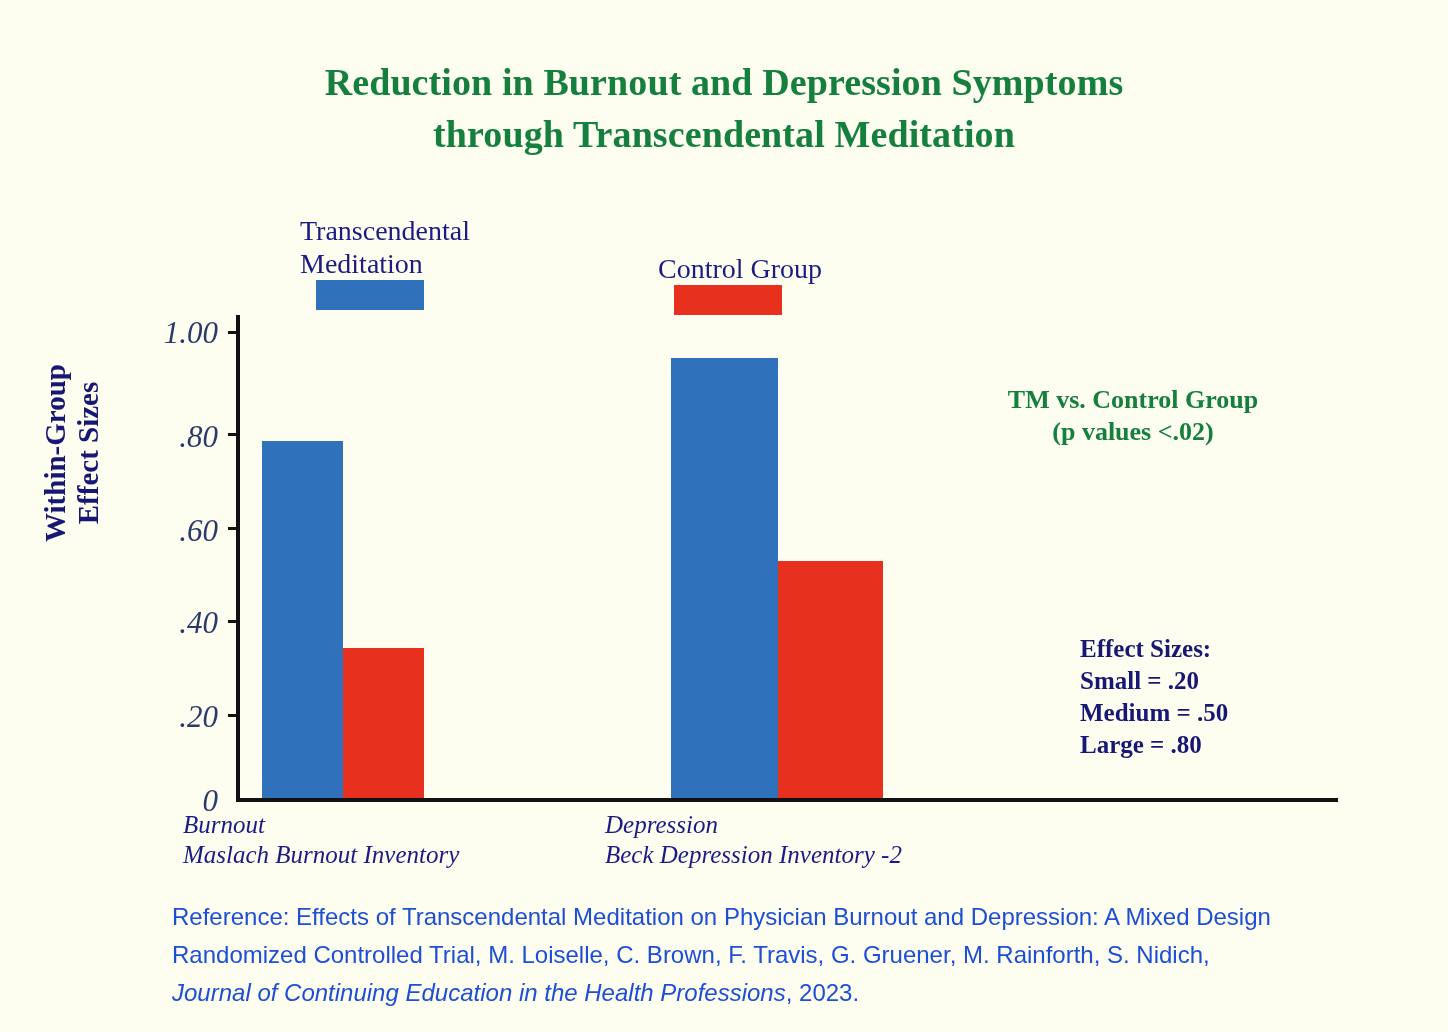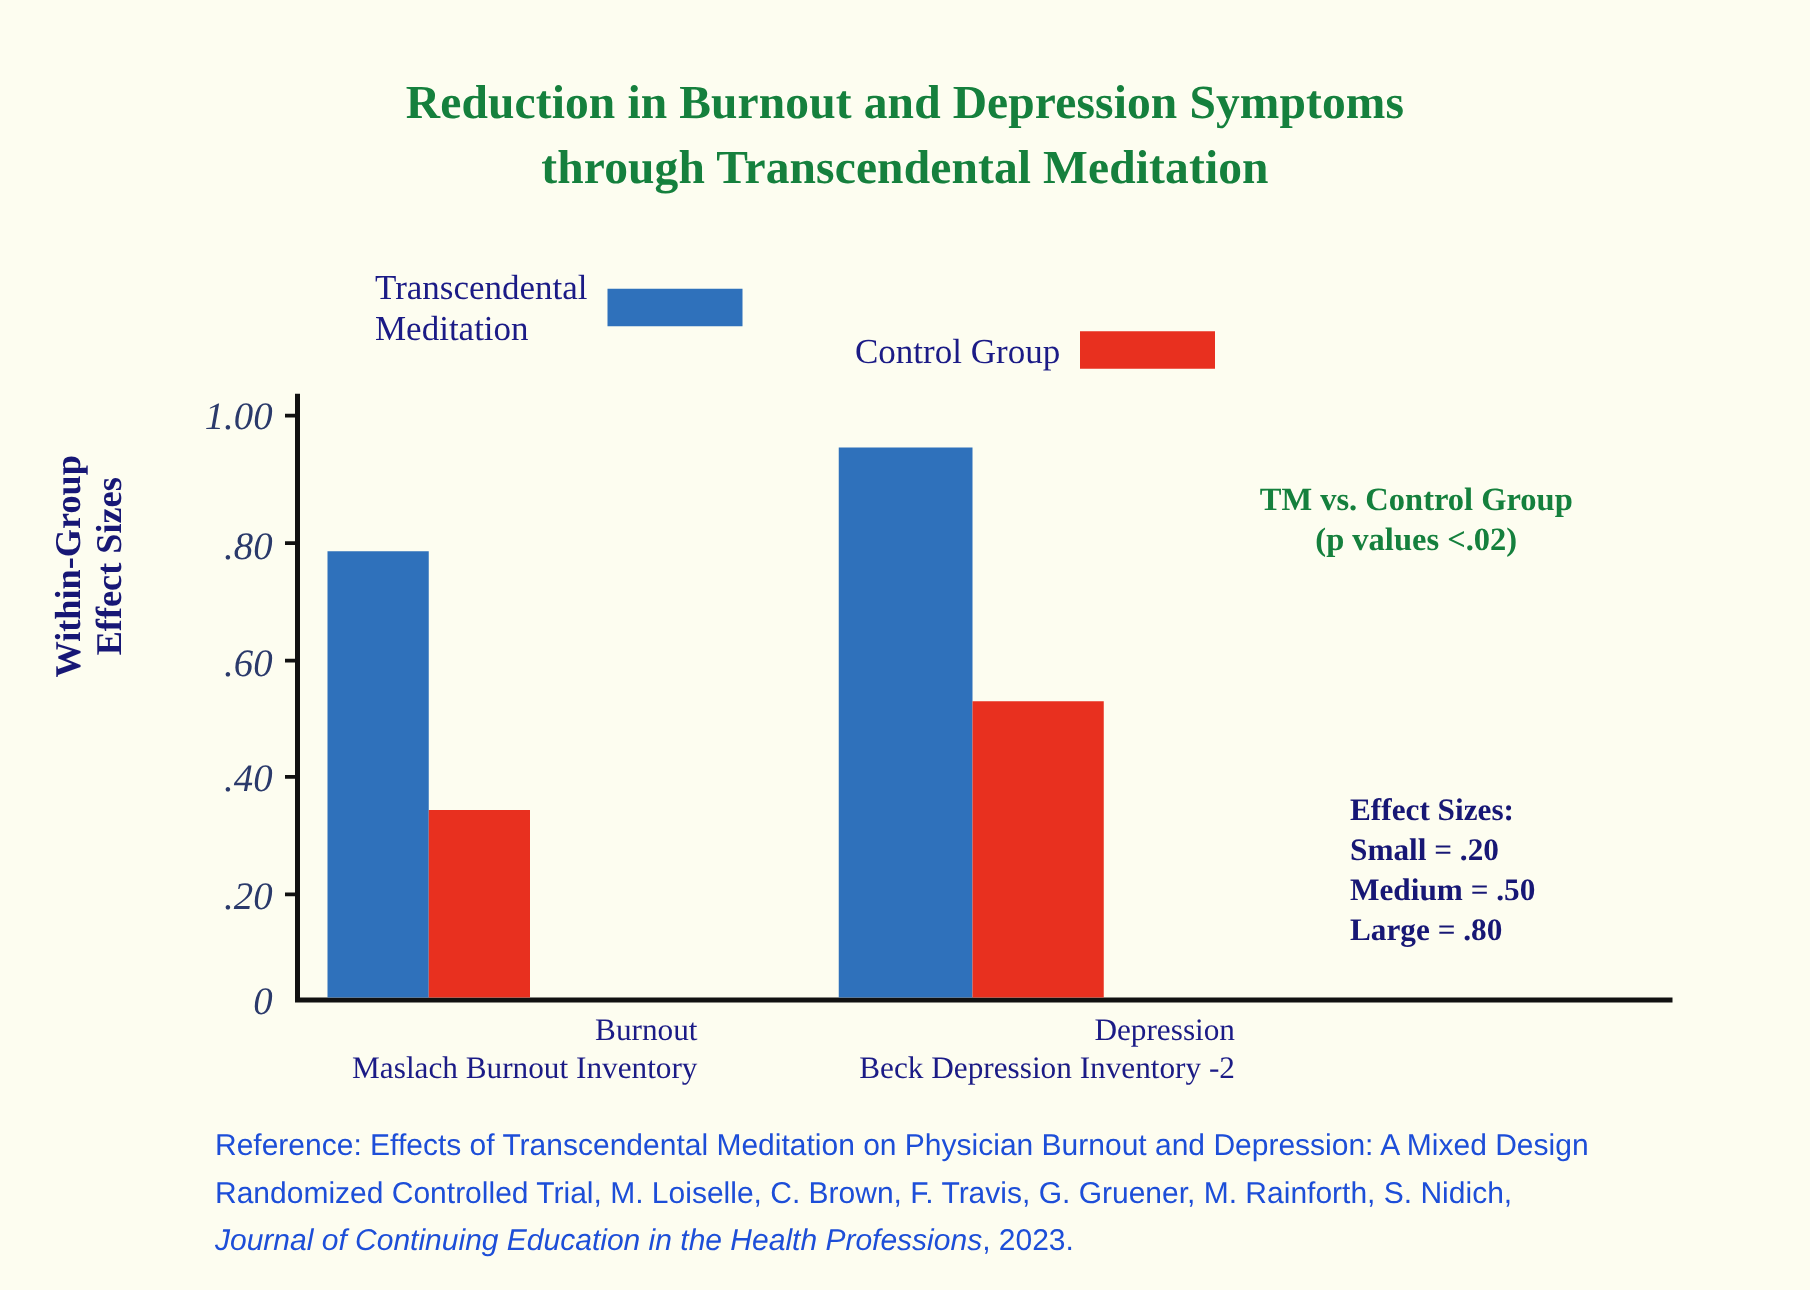--- a/index.html
+++ b/index.html
@@ -35,38 +35,39 @@
   #legend {
     position: absolute;
     left: 300px;
     top: 214px;
     width: 720px;
     height: 76px;
   }
   .legend-entry {
     position: absolute;
     display: flex;
-    align-items: center;
+    align-items: flex-start;
+    flex-direction: column;
   }
   .legend-label {
     color: #1b1b86;
     font-size: 28px;
     line-height: 33px;
     font-family: "Liberation Serif", serif;
     white-space: pre-line;
     text-align: left;
   }
   .legend-swatch {
     width: 108px;
     height: 30px;
     margin-left: 16px;
     margin-bottom: 3px;
   }
   #legend-tm   { left: 0px;   top: 0px; }
-  #legend-ctrl { left: 358px; top: 51px; margin-left: 26px; }
+  #legend-ctrl { left: 358px; top: 38px; }
 
   
   #plot {
     position: absolute;
     left: 236px;
     top: 315px;
     width: 1102px;
     height: 485px;
   }
   #y-axis-line {
@@ -134,26 +135,27 @@
     line-height: 33px;
     text-align: center;
     transform: rotate(-90deg);
     transform-origin: center center;
     white-space: pre-line;
   }
 
   
   .xcat {
     position: absolute;
-    text-align: right;
+    text-align: left;
     color: #1b1b86;
     font-family: "Liberation Serif", serif;
     font-size: 25px;
     line-height: 30px;
     white-space: pre-line;
+    font-style: italic;
   }
   #xcat-0 { left: 183px; top: 810px; width: 375px; }
   #xcat-1 { left: 605px; top: 810px; width: 383px; }
 
   
   #annot-pvalue {
     position: absolute;
     left: 960px;
     top: 384px;
     width: 346px;

